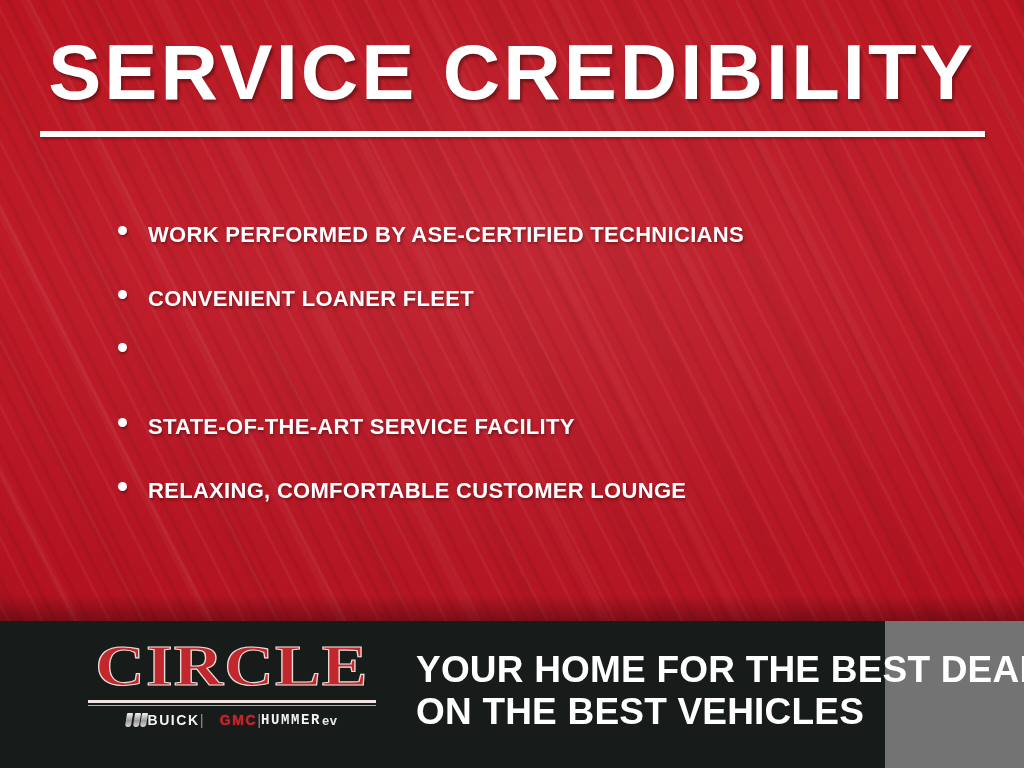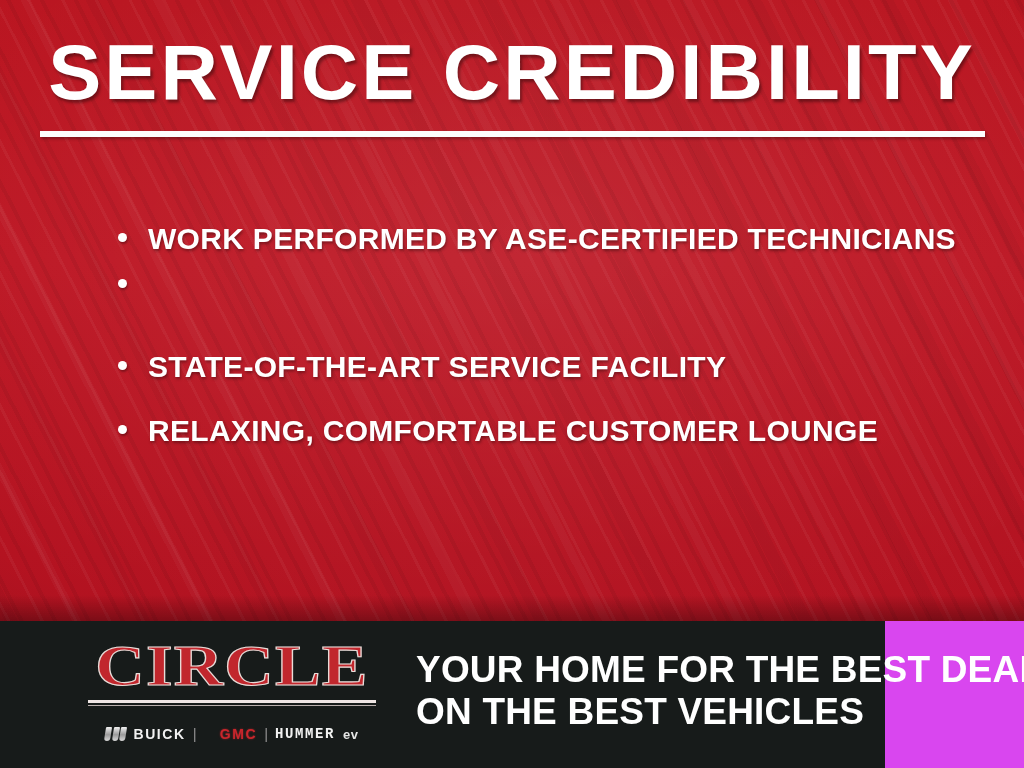--- a/index.html
+++ b/index.html
@@ -9,21 +9,21 @@
   }
   body {
     font-family: "Liberation Sans", sans-serif;
   }
 
   #slide {
     position: relative;
     width: 1024px;
     height: 768px;
     overflow: hidden;
-    background: #d946ef;
+    background: #737373;
   }
 
   
   .red-panel {
     position: absolute;
     left: 0;
     top: 0;
     width: 1024px;
     height: 621px;
     overflow: hidden;
@@ -126,21 +126,21 @@
     flex: 0 0 auto;
     position: relative;
     top: -7px;
     box-shadow: 1px 2px 2px rgba(0,0,0,0.30);
   }
   .bullet-text {
     margin-left: 21px;
     color: #ffffff;
     font-family: "Liberation Sans Narrow", "Liberation Sans", sans-serif;
     font-weight: bold;
-    font-size: 30px;
+    font-size: 22px;
     letter-spacing: 0.3px;
     white-space: nowrap;
     transform: scaleX(1.0);
     text-shadow: 1px 2px 3px rgba(0,0,0,0.35);
   }
 
   
   .footer {
     position: absolute;
     left: 0;
@@ -174,25 +174,24 @@
     height: 3px;
     background: #efe6e4;
   }
   .logo-rule-2 {
     margin-top: 2px;
     height: 1px;
     background: #b9aeac;
   }
 
   .brand-strip {
-    margin-top: 19px;
+    margin-top: 5px;
     display: flex;
     align-items: center;
     justify-content: center;
-    gap: 7px;
     height: 18px;
   }
   .tri-shield {
     display: flex;
     gap: 1.5px;
     align-items: center;
   }
   .shield {
     width: 6px;
     height: 14px;
@@ -257,20 +256,24 @@
 
   <div class="title-rule"></div>
 
   <div class="bullets">
 
     <div class="bullet-row">
       <span class="bullet-dot"></span>
       <span class="bullet-text">WORK PERFORMED BY ASE-CERTIFIED TECHNICIANS</span>
     </div>
 
+    <div class="bullet-row">
+      <span class="bullet-dot"></span>
+      <span class="bullet-text">CONVENIENT LOANER FLEET</span>
+    </div>
 
     <div class="bullet-row">
       <span class="bullet-dot"></span>
     </div>
 
     <div class="bullet-row">
       <span class="bullet-dot"></span>
       <span class="bullet-text">STATE-OF-THE-ART SERVICE FACILITY</span>
     </div>
 

